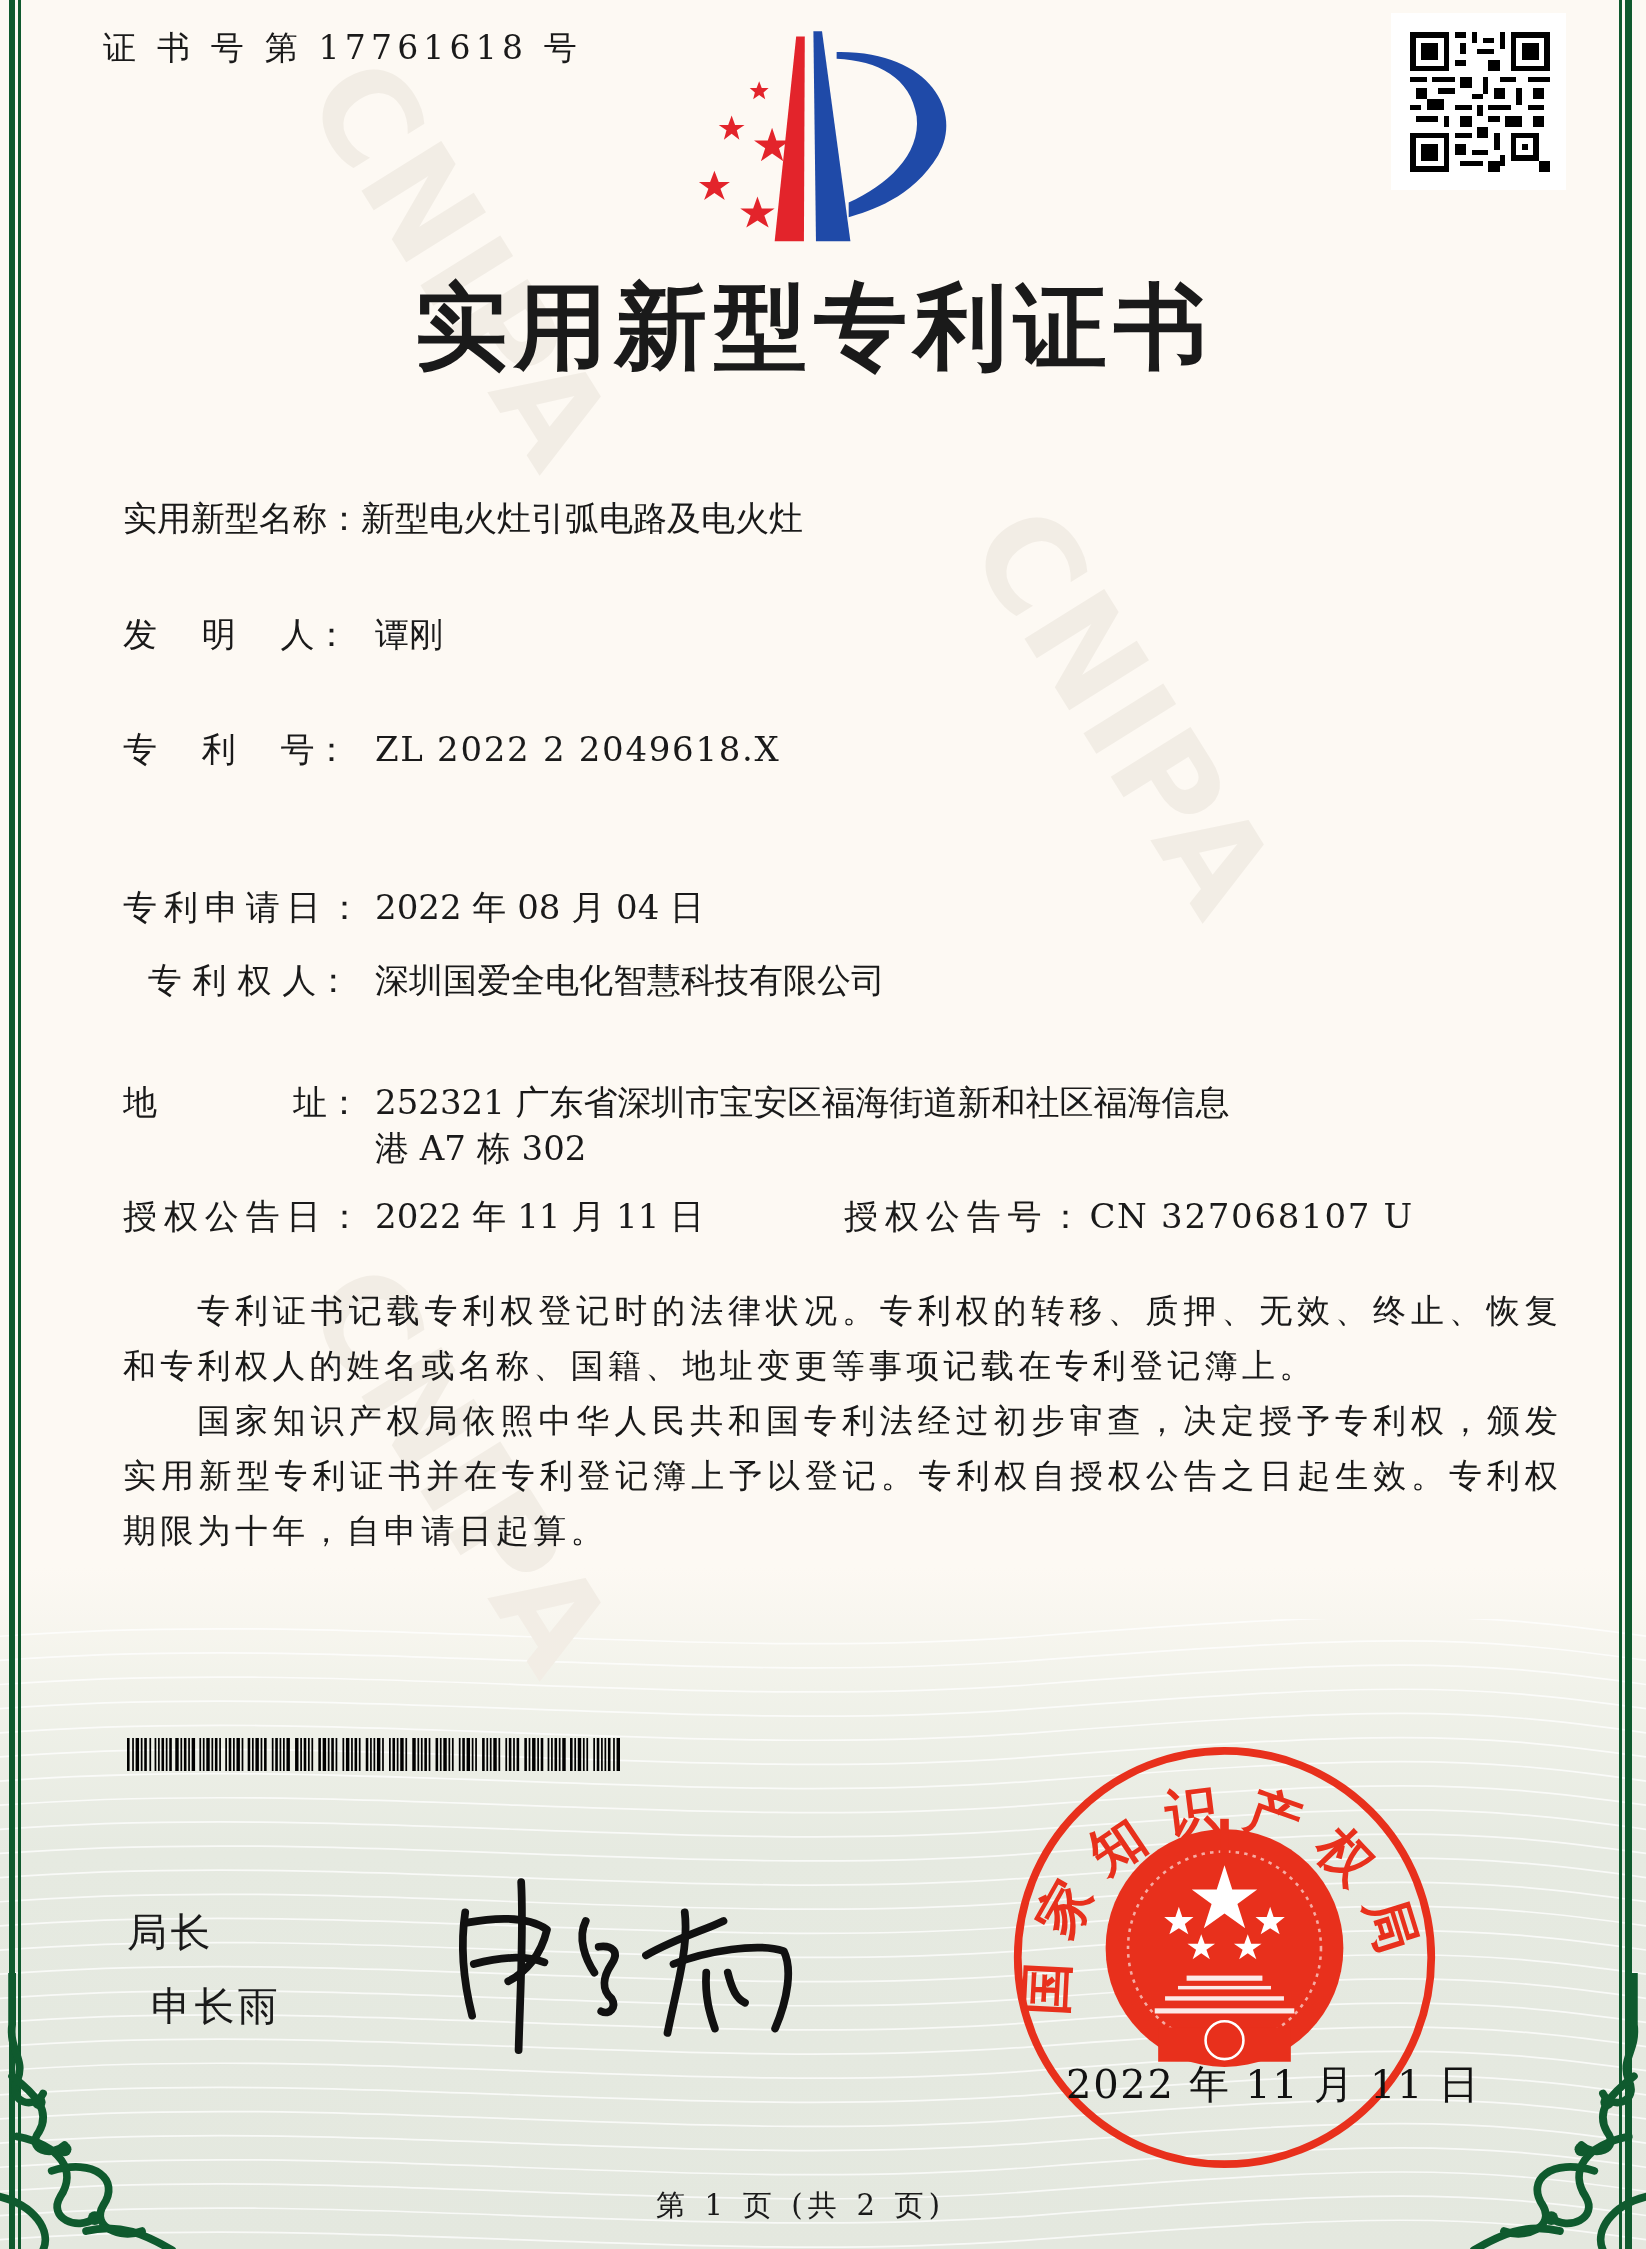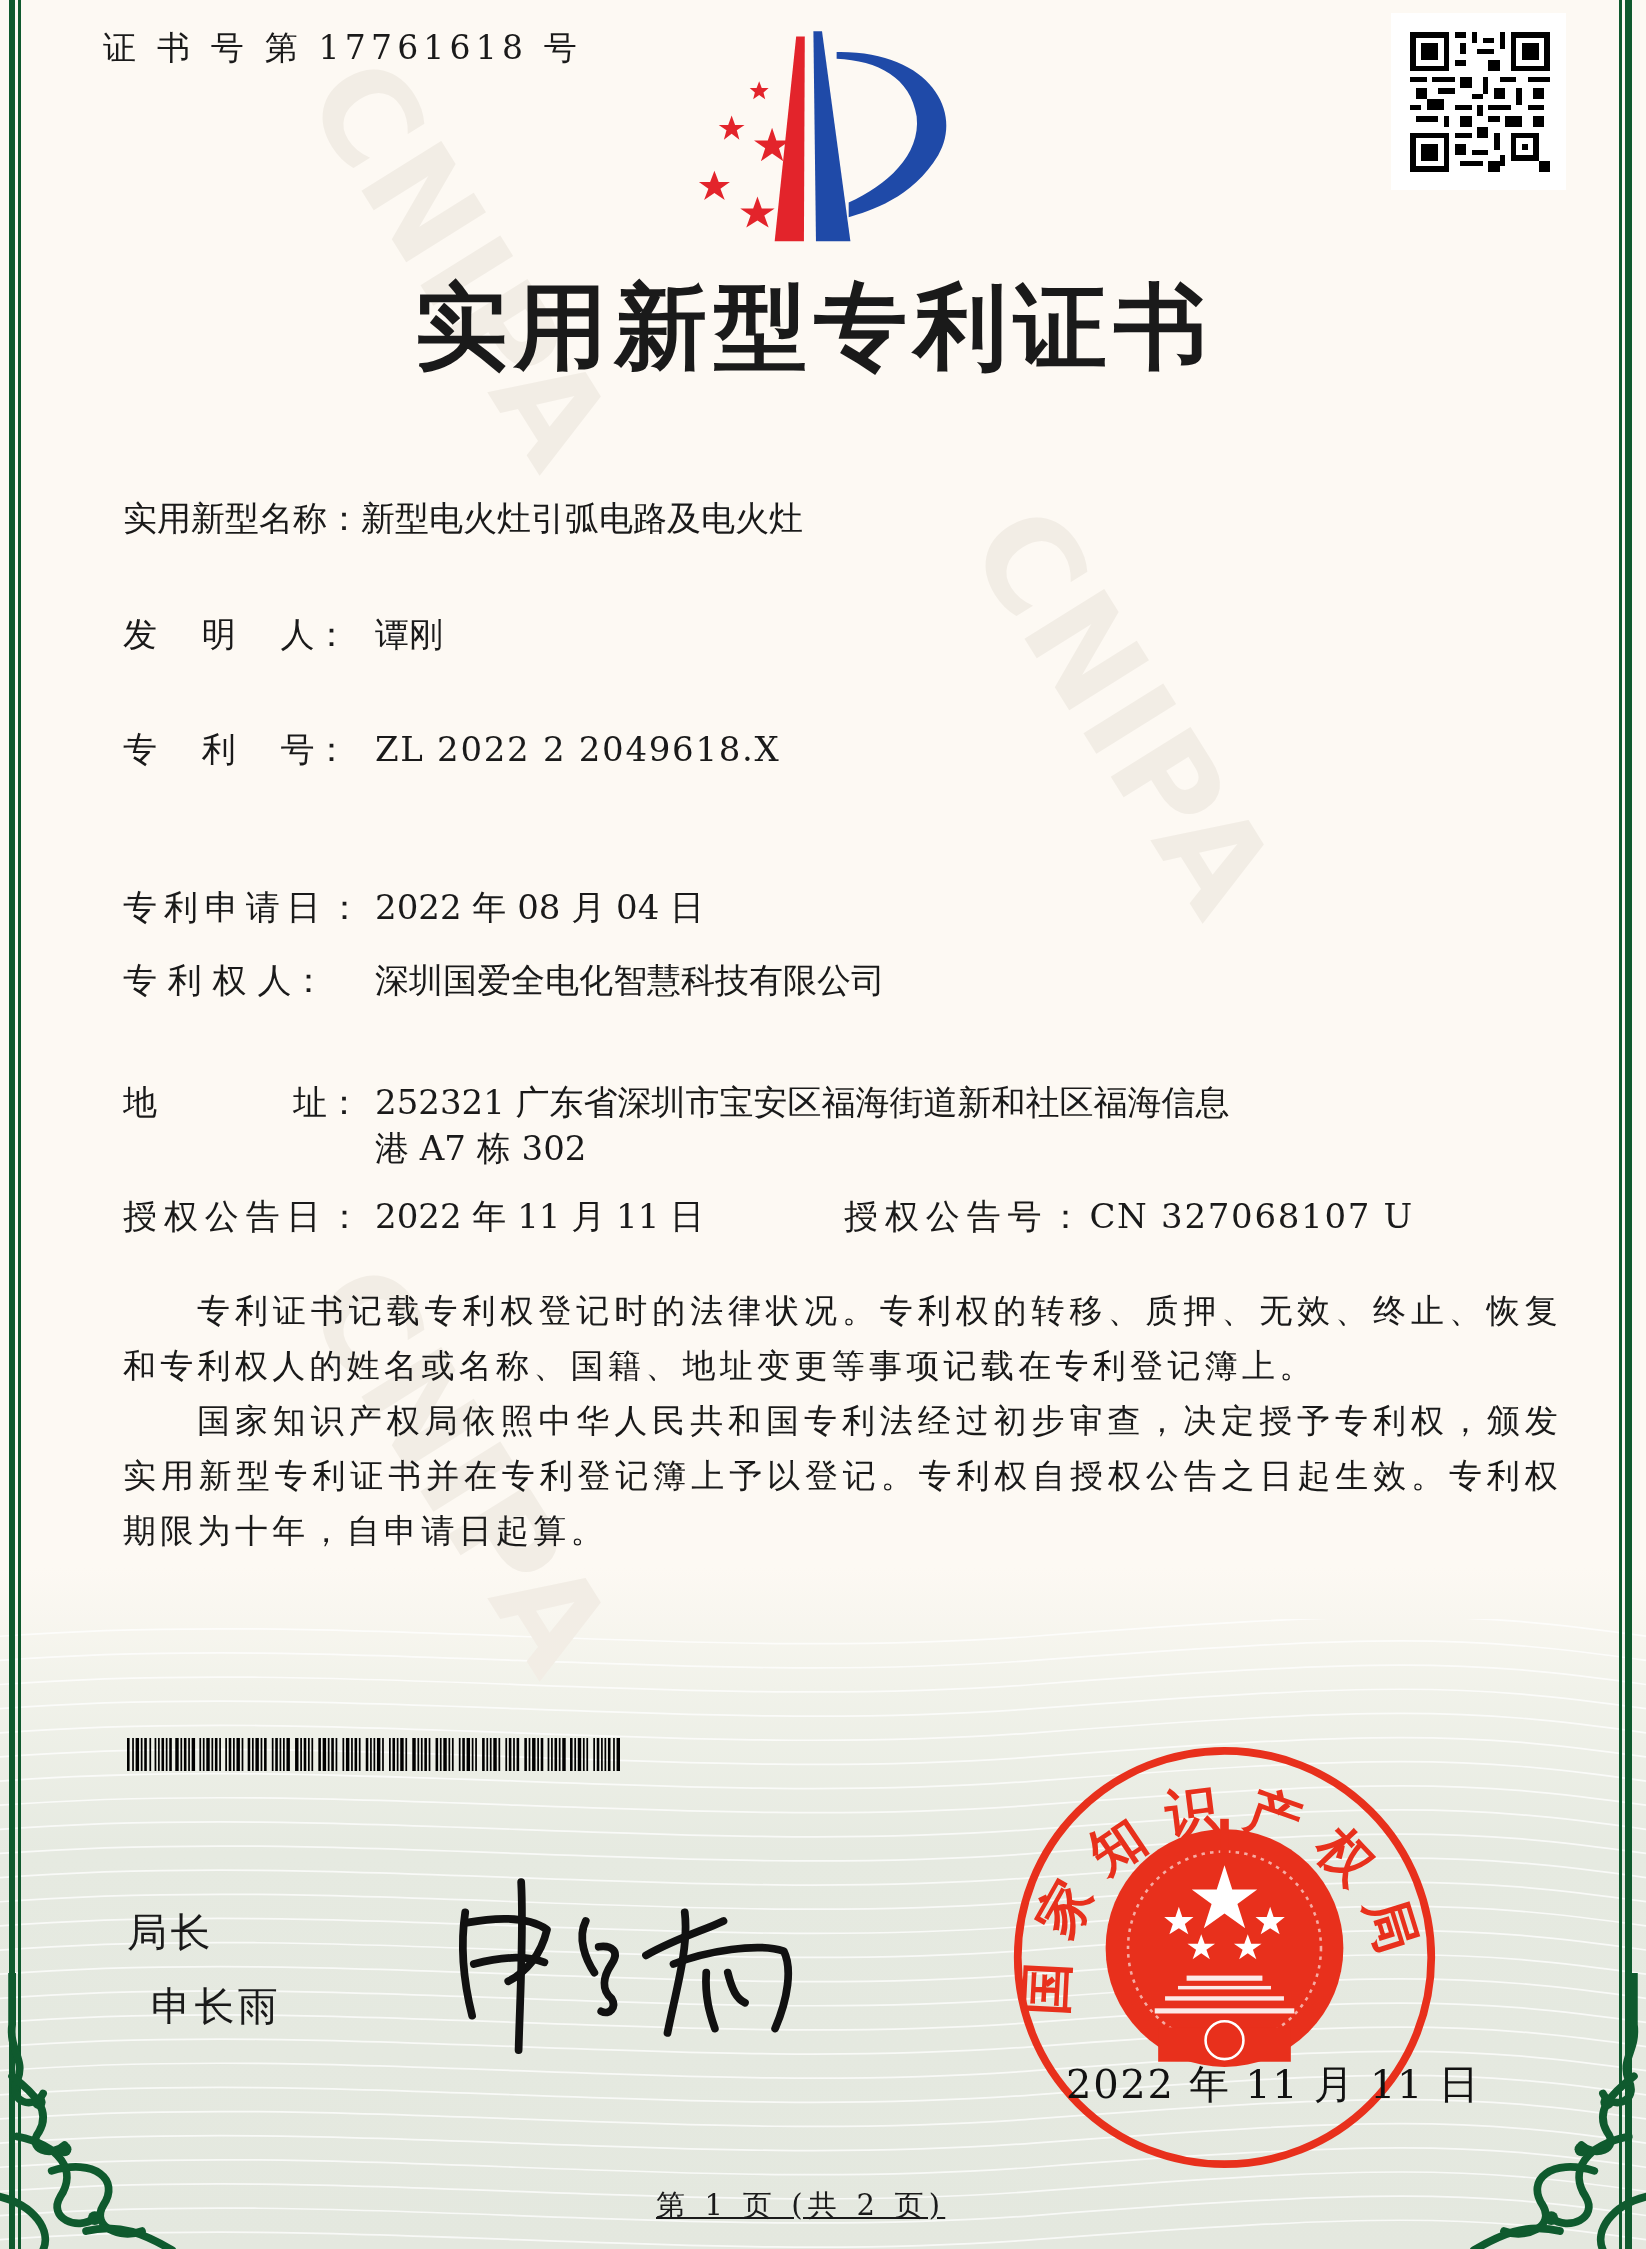--- a/index.html
+++ b/index.html
@@ -43,21 +43,21 @@
   }
   .para p { margin: 0; text-indent: 74px; }
 
   .barcode { left: 127px; top: 1738px; width: 493px; height: 33px; }
 
   .director { left: 127px; font-family: "DejaVu Sans", "Liberation Sans", sans-serif; font-size: 40px; letter-spacing: 3.4px; }
 
   .seal { left: 1010px; top: 1743px; width: 429px; height: 429px; }
   .seal-date { left: 1066px; top: 2057px; font-size: 40px; color: #111; white-space: nowrap; letter-spacing: 1.7px; }
 
-  .footer { left: 656px; top: 2186px; font-size: 29px; letter-spacing: 5.2px; white-space: nowrap; text-decoration: underline; }
+  .footer { left: 656px; top: 2186px; font-size: 29px; letter-spacing: 5.2px; white-space: nowrap; }
 </style>
 </head>
 <body>
 
 <svg class="abs waves" viewBox="0 0 1911 732" preserveAspectRatio="none">
   <g fill="none" stroke="#ffffff" stroke-opacity="0.75" stroke-width="2">
     <path d="M0 20 C 400 -10, 800 50, 1200 20 S 1700 -10, 1911 20"></path>
     <path d="M0 48 C 400 18, 800 78, 1200 48 S 1700 18, 1911 48"></path>
     <path d="M0 76 C 400 46, 800 106, 1200 76 S 1700 46, 1911 76"></path>
     <path d="M0 104 C 400 74, 800 134, 1200 104 S 1700 74, 1911 104"></path>
@@ -208,21 +208,21 @@
 <div class="abs field" style="top:617px;">
   <span class="lbl" style="width:252px;">发　 明　 人：</span><span class="val">谭刚</span>
 </div>
 <div class="abs field" style="top:732px;">
   <span class="lbl" style="width:252px;">专　 利　 号：</span><span class="val" style="letter-spacing:1.7px;">ZL 2022 2 2049618.X</span>
 </div>
 <div class="abs field" style="top:848px;margin-top:42px;">
   <span class="lbl lbl-spaced" style="width:252px;">专利申请日：</span><span class="val">2022 年 08 月 04 日</span>
 </div>
 <div class="abs field" style="top:963px;">
-  <span class="lbl" style="width:252px;">专 利 权 人：</span><span class="val">深圳国爱全电化智慧科技有限公司</span>
+  <span class="lbl" style="width:252px;text-align:center;">专 利 权 人：</span><span class="val">深圳国爱全电化智慧科技有限公司</span>
 </div>
 <div class="abs field" style="top:1085px;">
   <span class="lbl" style="width:252px;">地　　　　址：</span><span class="val">252321 广东省深圳市宝安区福海街道新和社区福海信息</span>
 </div>
 <div class="abs field" style="top:1131px; left:375px;">
   <span class="val">港 A7 栋 302</span>
 </div>
 <div class="abs field" style="top:1199px;">
   <span class="lbl lbl-spaced" style="width:252px;">授权公告日：</span><span class="val">2022 年 11 月 11 日</span>
 </div>

